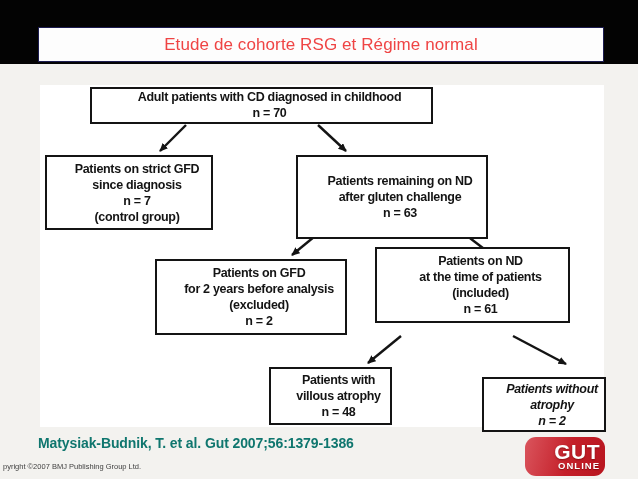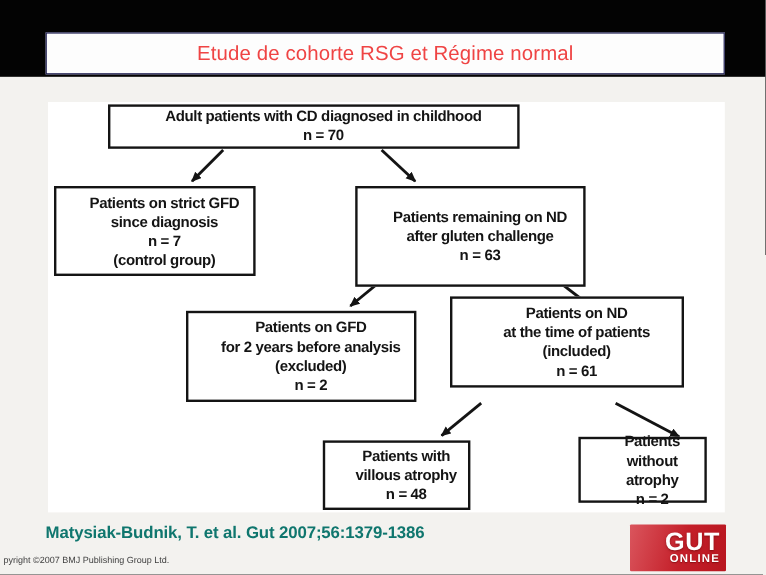--- a/index.html
+++ b/index.html
@@ -21,29 +21,29 @@
     display:flex;flex-direction:column;align-items:center;justify-content:center;
     text-align:center;font-weight:bold;color:#141414;
     font-size:12.5px;line-height:16px;letter-spacing:-0.3px;padding-left:16px;
   }
   #box-adult      {left:50px; top:2px;  width:343px;height:37px;line-height:15.5px;}
   #box-control    {left:5px;  top:70px; width:168px;height:75px;}
   #box-challenge  {left:256px;top:70px; width:192px;height:84px;}
   #box-excluded   {left:115px;top:174px;width:192px;height:76px;}
   #box-included   {left:335px;top:162px;width:195px;height:76px;}
   #box-villous    {left:229px;top:282px;width:123px;height:58px;}
-  #box-noatrophy  {left:442px;top:279px;width:107px;height:55px;}
+  #box-noatrophy  {left:442px;top:292px;width:124px;height:55px;font-style:italic;}
   .citation{
     position:absolute;left:38px;top:435px;
     font-size:14px;font-weight:bold;color:#0f766e;letter-spacing:-0.1px;
   }
   .copyright{position:absolute;left:3px;top:462px;font-size:7.5px;color:#3f3f3f;}
   .logo{
     position:absolute;left:525px;top:437px;width:80px;height:39px;box-sizing:border-box;
-    border-radius:1px;background:linear-gradient(105deg,#da555d 0%,#c41f29 55%,#b8161f 100%);
+    border-radius:11px;background:linear-gradient(105deg,#da555d 0%,#c41f29 55%,#b8161f 100%);
     display:flex;flex-direction:column;align-items:flex-end;justify-content:center;
     padding-right:5px;color:#ffffff;
   }
   .logo-main{font-size:21px;font-weight:bold;line-height:19px;letter-spacing:0.5px;text-shadow:0 1px 2px rgba(90,0,0,0.55);}
   .logo-sub{font-size:9.5px;font-weight:bold;line-height:10px;letter-spacing:1px;text-shadow:0 1px 1px rgba(90,0,0,0.55);}
 </style>
 </head>
 <body>
 
 <div class="slide">

